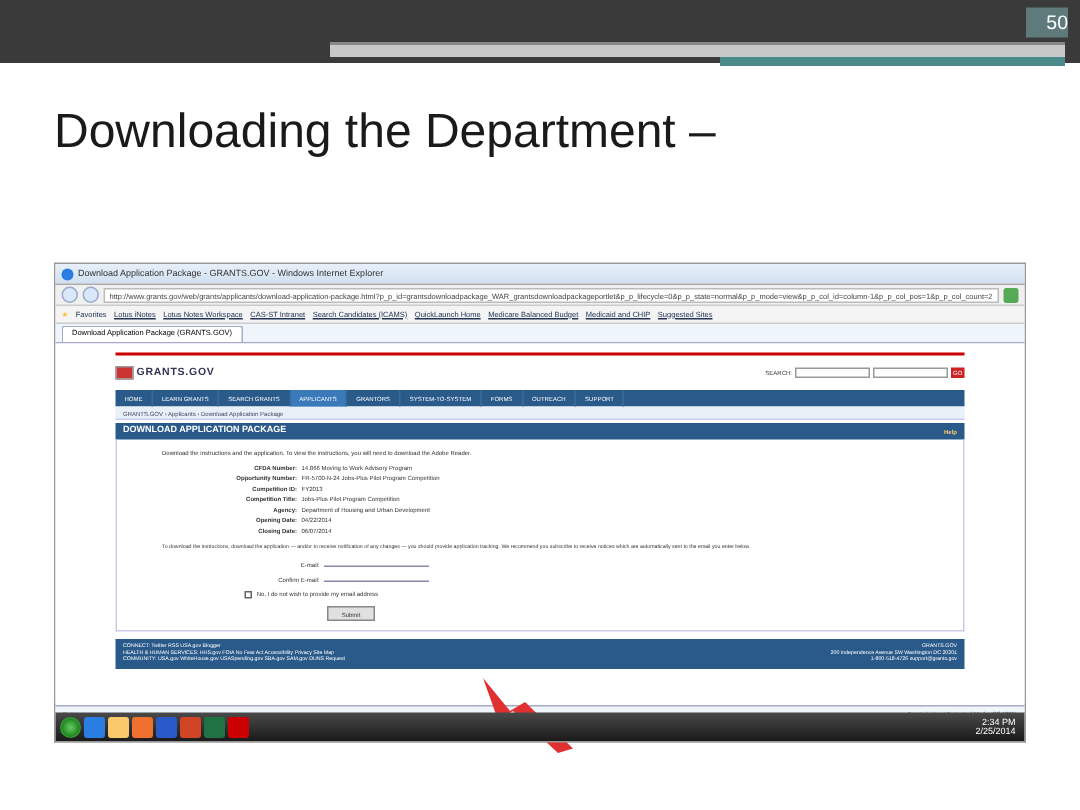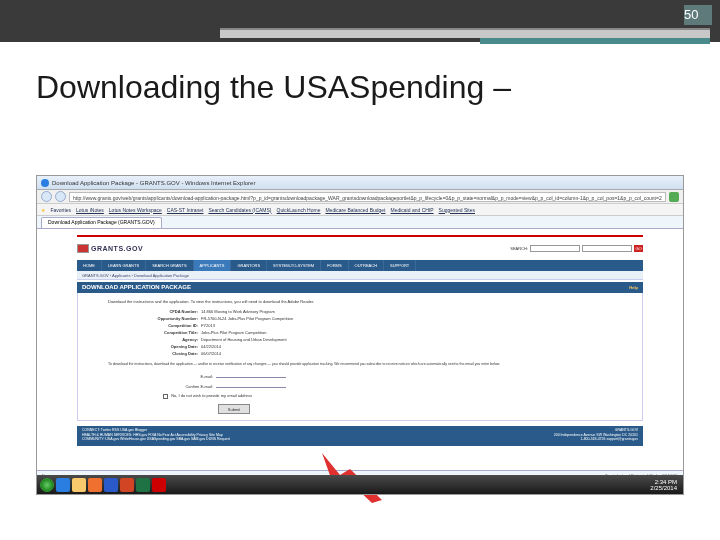--- a/index.html
+++ b/index.html
@@ -1,19 +1,19 @@
 <!DOCTYPE html>
 <html><head>
 <meta charset="utf-8">
 <style>
   * { margin: 0; padding: 0; box-sizing: border-box; }
   body { width: 720px; height: 540px; background: #fff; font-family: Arial, sans-serif; overflow: hidden; position: relative; }
   
   .slide-header { height: 42px; background: #3a3a3a; position: relative; }
-  .page-num { position: absolute; right: 8px; top: 5px; width: 28px; height: 20px; background: #5f7a7a; color: #fff; font-size: 13px; text-align: left; line-height: 20px; }
+  .page-num { position: absolute; right: 8px; top: 5px; width: 28px; height: 20px; background: #5f7a7a; color: #fff; font-size: 13px; text-align: right; line-height: 20px; }
   .gray-bar { position: absolute; left: 220px; top: 28px; right: 10px; height: 10px; background: #c8c8c8; border-top: 2px solid #888; }
   .teal-accent { position: absolute; right: 10px; top: 38px; width: 230px; height: 6px; background: #4a8a8a; }
   
   .slide-title { font-size: 32px; font-weight: normal; color: #1a1a1a; margin: 28px 0 0 36px; line-height: 1.1; font-family: "Segoe UI", Arial, sans-serif; }
   
   .screenshot { position: absolute; left: 36px; top: 175px; width: 648px; height: 320px; border: 1px solid #999; background: #fff; font-size: 6px; }
   
   .browser-title { height: 14px; background: linear-gradient(#e8f0fa, #d0e0f0); border-bottom: 1px solid #aaa; display: flex; align-items: center; padding: 0 4px; }
   .ie-icon { width: 8px; height: 8px; background: #2a7de1; border-radius: 50%; margin-right: 3px; }
   .browser-title-text { color: #333; font-size: 6px; }
@@ -88,21 +88,21 @@
 </head>
 <body>
 
 <div class="slide-header">
   <div class="page-num">50</div>
   <div class="gray-bar"></div>
   <div class="teal-accent"></div>
 </div>
 
 <h1 class="slide-title">
-  <span>Downloading the USASpending –</span><br>
+  <span>Downloading the Department –</span><br>
 </h1>
 
 <div class="screenshot">
 
   <div class="browser-title">
     <span class="ie-icon"></span>
     <span class="browser-title-text">Download Application Package - GRANTS.GOV - Windows Internet Explorer</span>
   </div>
 
   <div class="addr-row">

